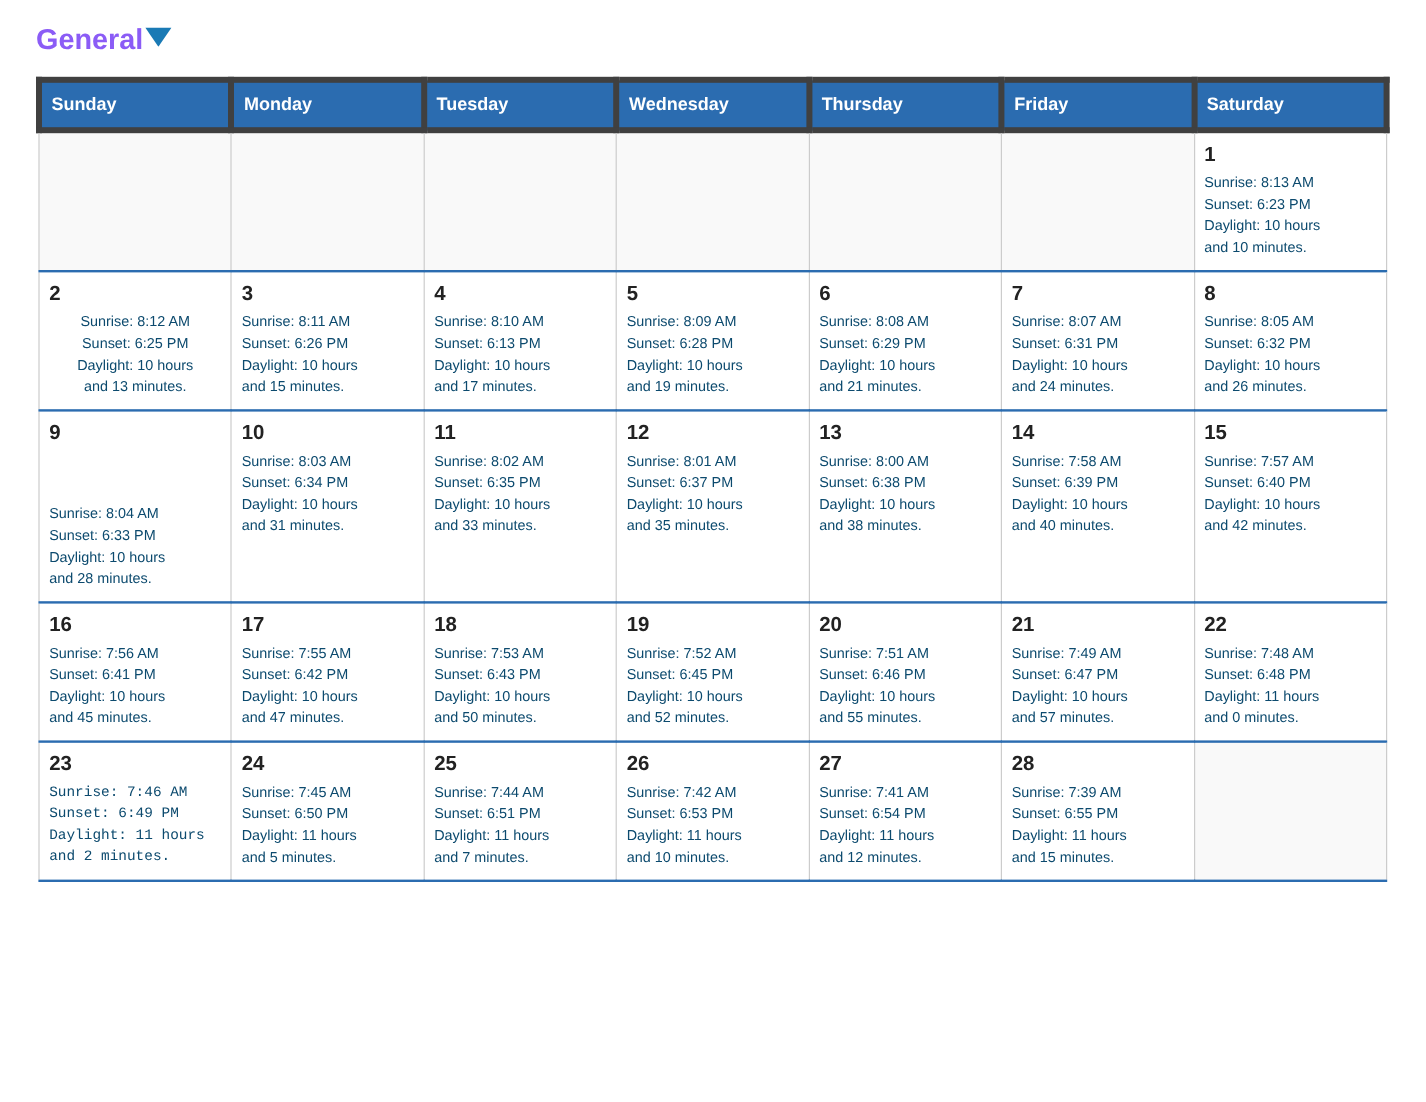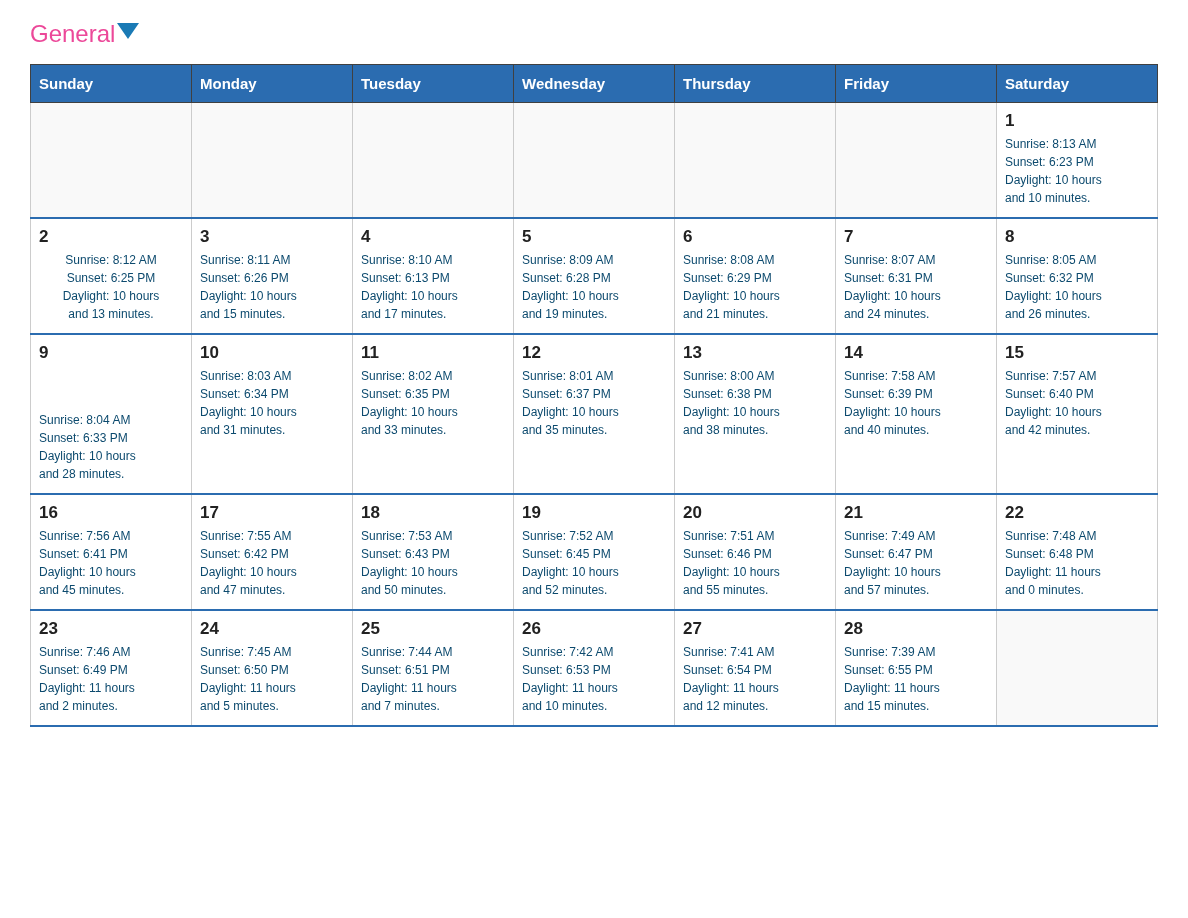--- a/index.html
+++ b/index.html
@@ -37,21 +37,21 @@
       width: 100%;
       border-collapse: collapse;
     }
     thead tr th {
       background-color: #2b6cb0;
       color: #fff;
       font-size: 15px;
       font-weight: bold;
       padding: 10px 8px;
       text-align: left;
-      border: 1px solid #404040;
+      border: 5px solid #404040;
     }
     tbody tr td {
       border: 1px solid #ccc;
       vertical-align: top;
       padding: 8px 8px 10px 8px;
       width: 14.28%;
       min-height: 90px;
     }
     tbody tr {
       border-bottom: 2px solid #2b6cb0;
@@ -71,21 +71,21 @@
     .empty-cell {
       background: #f9f9f9;
     }
   </style>
 </head>
 <body>
 
 <div class="header">
   <div class="logo">
     <div style="display:flex;align-items:center;">
-      <span style="font-size:24px;font-weight:normal;color:#ec4899;">General</span>
+      <span style="font-size:24px;font-weight:bold;color:#8b5cf6;">General</span>
       <span style="display:inline-block;margin-left:2px;margin-bottom:2px;">
         <svg width="22" height="16" viewBox="0 0 22 16">
           <polygon points="0,0 22,0 11,16" fill="#1a7ab5"></polygon>
         </svg>
       </span>
     </div>
     <div style="font-size:24px;font-weight:bold;color:#1a7ab5;margin-top:-4px;"></div>
   </div>
   <div class="title-block">
     <div class="month-title"></div>
@@ -270,21 +270,21 @@
           <span class="day-num">22</span>
           <div class="day-info" style="white-space: pre-line;">Sunrise: 7:48 AM
 Sunset: 6:48 PM
 Daylight: 11 hours
 and 0 minutes.</div>
         </td>
       </tr>
       <tr>
         <td>
           <span class="day-num">23</span>
-          <div class="day-info" style="white-space: pre-line;">Sunrise: 7:46 AM
+          <div class="day-info" style="white-space: pre-line; font-family: Liberation Mono, monospace;">Sunrise: 7:46 AM
 Sunset: 6:49 PM
 Daylight: 11 hours
 and 2 minutes.</div>
         </td>
         <td>
           <span class="day-num">24</span>
           <div class="day-info" style="white-space: pre-line;">Sunrise: 7:45 AM
 Sunset: 6:50 PM
 Daylight: 11 hours
 and 5 minutes.</div>

